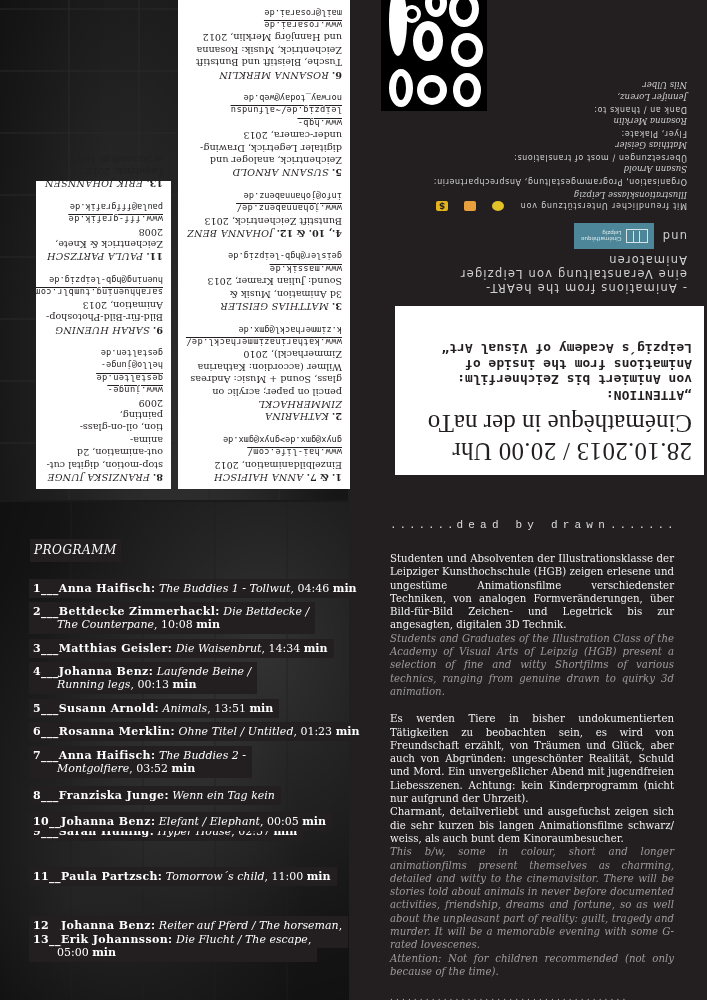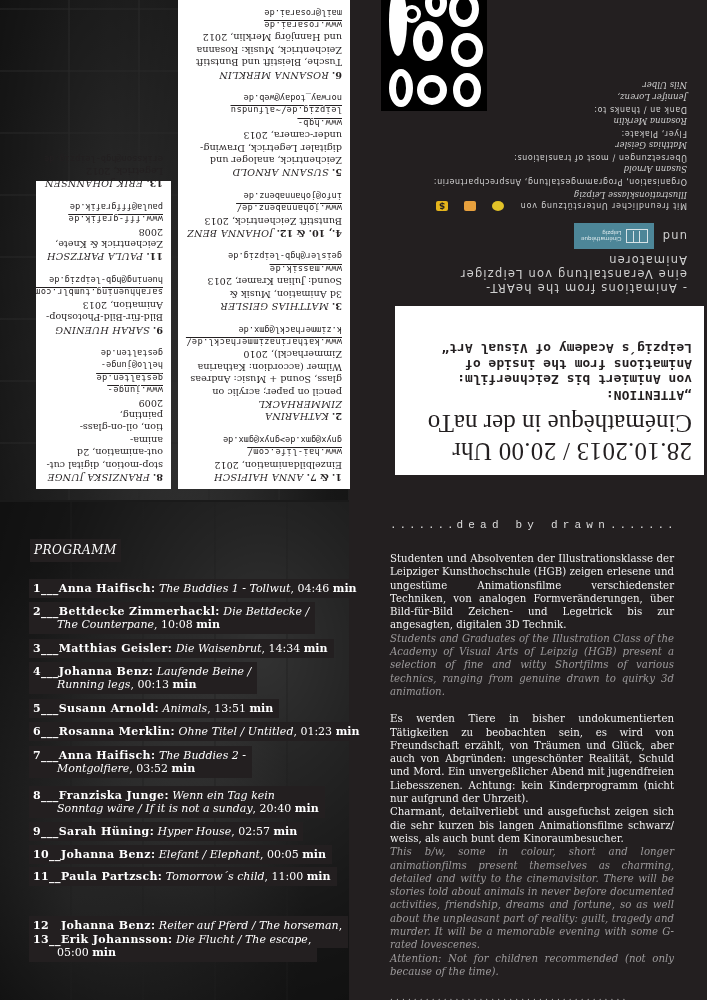--- a/index.html
+++ b/index.html
@@ -281,28 +281,27 @@
   <span class="num">6___</span><span class="name">Rosanna Merklin:</span> <span class="title">Ohne Titel / Untitled</span><span>, 01:23 </span><span class="min">min</span>
 </div>
 
 <div class="prog-item" style="top:746px;">
   <span class="num">7___</span><span class="name">Anna Haifisch:</span> <span class="title">The Buddies 2 -</span>
   <span class="line2"><span class="title">Montgolfiere</span><span>, 03:52 </span><span class="min">min</span></span>
 </div>
 
 <div class="prog-item" style="top:786px;">
   <span class="num">8___</span><span class="name">Franziska Junge:</span> <span class="title">Wenn ein Tag kein</span>
-  <span class="line2"><span class="title">Sonntag wäre / If it is not a sunday</span><span>, 20:40 </span><span class="min">min</span></span>
 </div>
 
 <div class="prog-item" style="top:822px;">
   <span class="num">9___</span><span class="name">Sarah Hüning:</span> <span class="title">Hyper House</span><span>, 02:57 </span><span class="min">min</span>
 </div>
 
-<div class="prog-item" style="top:845px;">
+<div class="prog-item" style="top:812px;">
   <span class="num">10__</span><span class="name">Johanna Benz:</span> <span class="title">Elefant / Elephant</span><span>, 00:05 </span><span class="min">min</span>
 </div>
 
 <div class="prog-item" style="top:867px;">
   <span class="num">11__</span><span class="name">Paula Partzsch:</span> <span class="title">Tomorrow´s child</span><span>, 11:00 </span><span class="min">min</span>
 </div>
 
 <div class="prog-item" style="top:916px;">
   <span class="num">12__</span><span class="name">Johanna Benz:</span> <span class="title">Reiter auf Pferd / The horseman</span><span>,</span>
   <span class="line2"><span>00:03 </span><span class="min">min</span></span>

